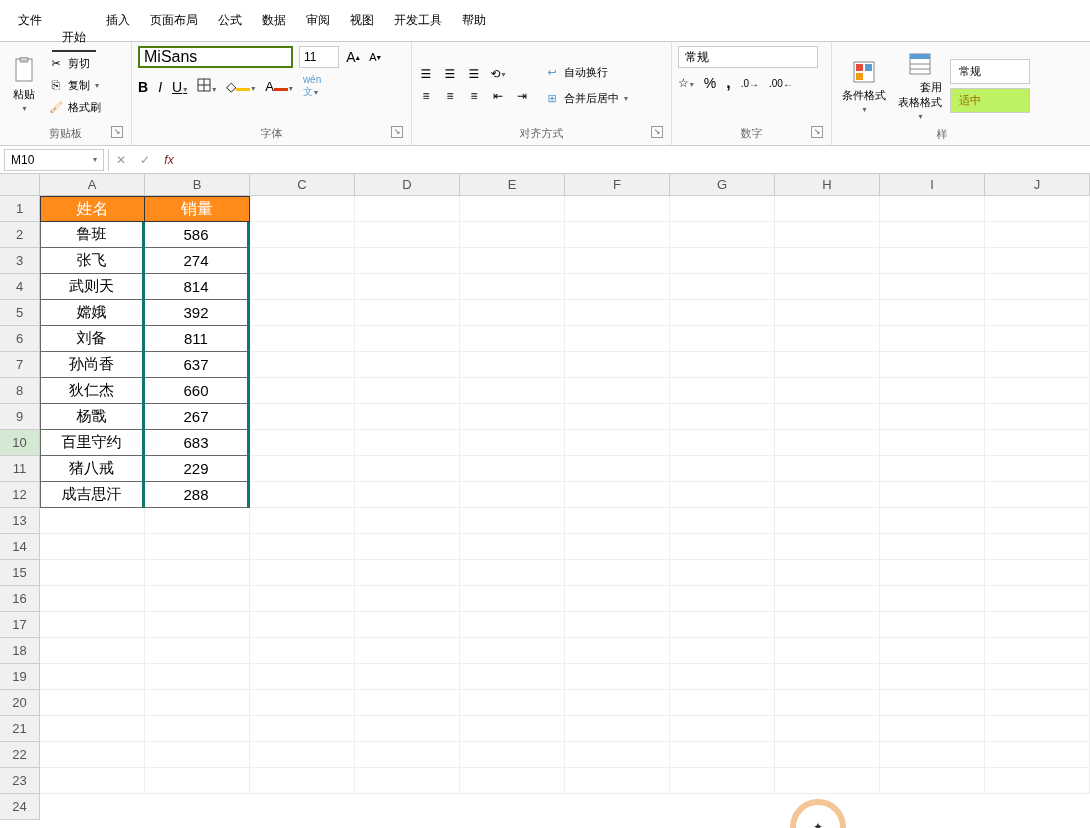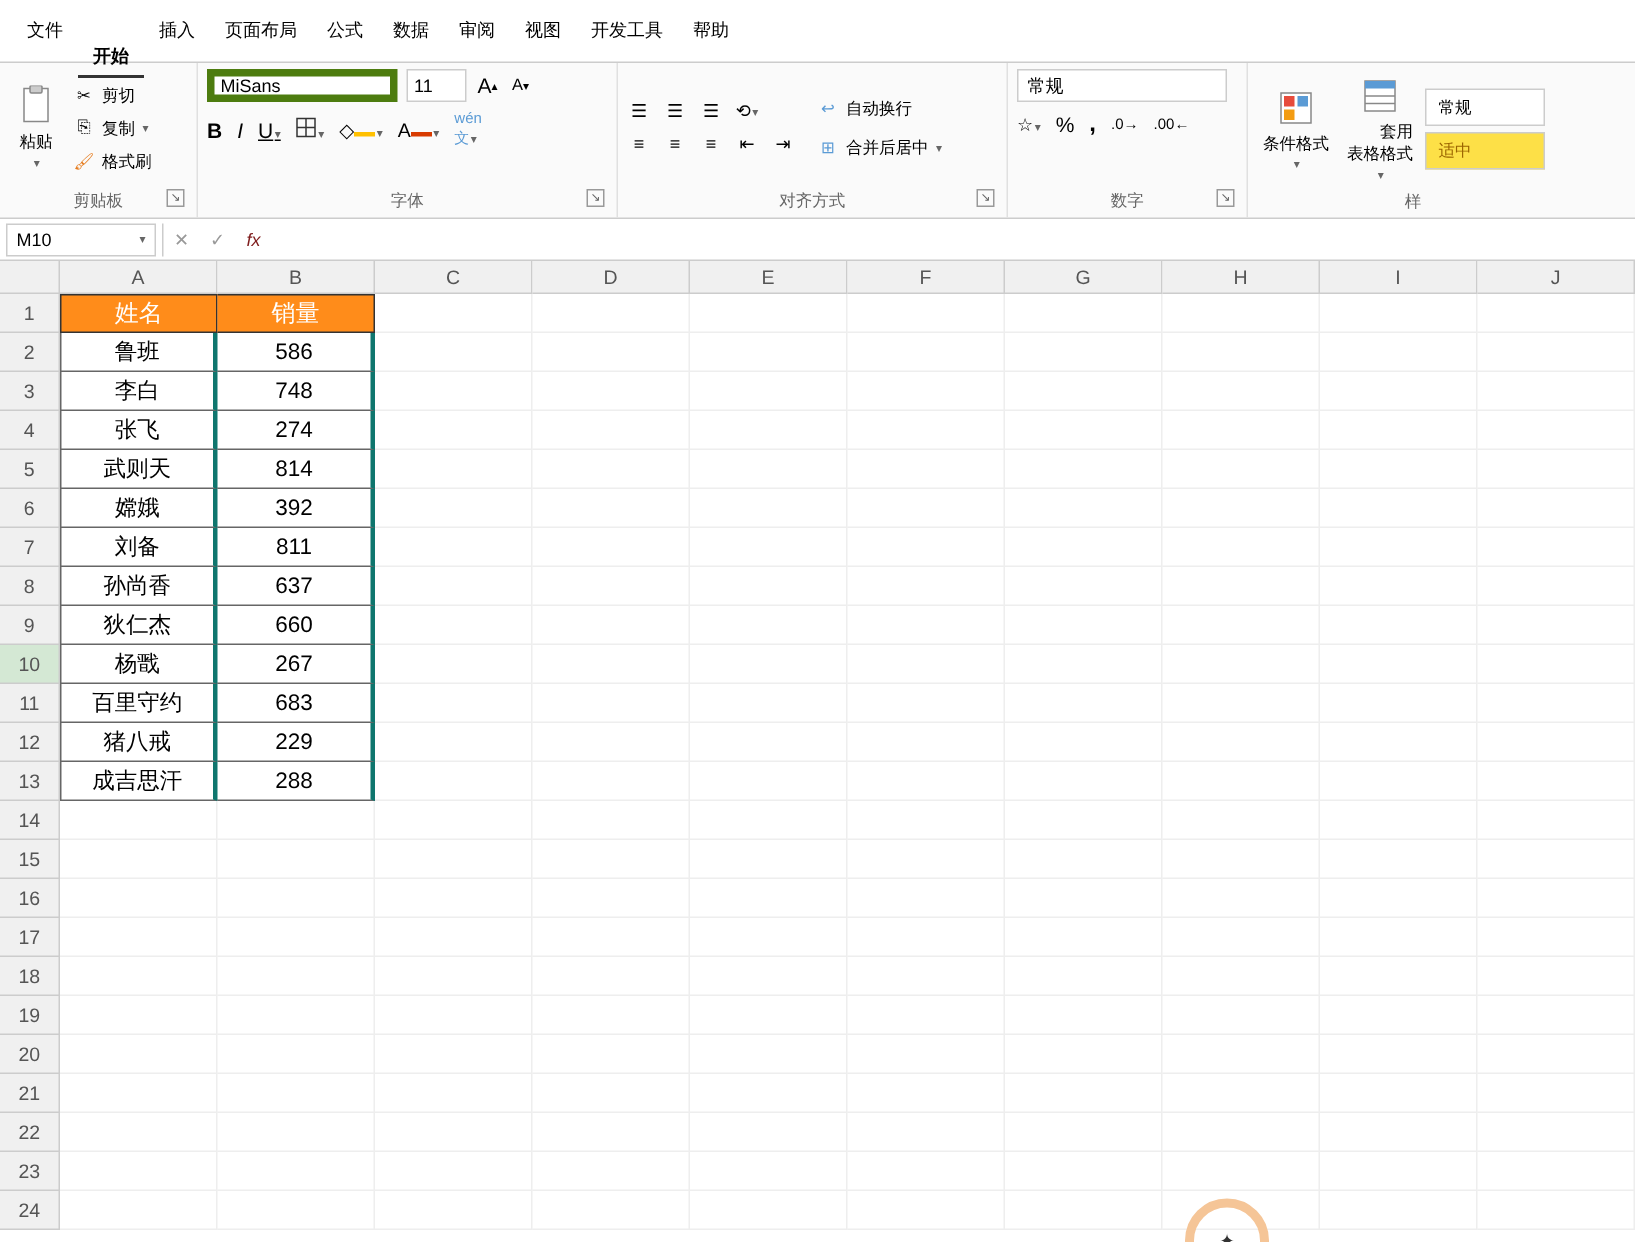--- a/index.html
+++ b/index.html
@@ -1,43 +1,43 @@
 <!DOCTYPE html>
 <html><head>
 <meta charset="utf-8">
 <style>
 * { box-sizing: border-box; margin: 0; padding: 0; font-family: "Microsoft YaHei", sans-serif; }
 body { background: #fff; width: 1090px; height: 828px; overflow: hidden; font-size: 12px; }
 
 .menu-bar { display: flex; height: 42px; border-bottom: 1px solid #ccc; padding-left: 8px; align-items: center; }
 .menu-item { padding: 4px 10px; cursor: pointer; }
-.menu-item.active { font-weight: bold; border-bottom: 2px solid #333; margin-top: 35px; }
+.menu-item.active { font-weight: normal; border-bottom: 2px solid #333; margin-top: 35px; }
 
 .ribbon { height: 104px; border-bottom: 1px solid #ccc; display: flex; background: #fafafa; }
 .ribbon-group { border-right: 1px solid #e0e0e0; padding: 4px 6px 2px 6px; display: flex; flex-direction: column; justify-content: space-between; }
 .group-content { flex: 1; display: flex; gap: 4px; align-items: center; }
 .group-label { text-align: center; font-size: 11px; color: #666; padding: 2px 0; position: relative; }
 .group-label .launcher { position: absolute; right: 2px; top: 2px; width: 12px; height: 12px; border: 1px solid #999; font-size: 8px; line-height: 10px; cursor: pointer; }
 
 .btn { display: flex; flex-direction: column; align-items: center; gap: 2px; padding: 4px; cursor: pointer; font-size: 11px; }
 .btn-row { display: flex; align-items: center; gap: 4px; padding: 2px; cursor: pointer; font-size: 11px; }
 .big-icon { width: 28px; height: 28px; display: flex; align-items: center; justify-content: center; }
 .small-icon { width: 16px; height: 16px; display: inline-flex; align-items: center; justify-content: center; }
 .dd { font-size: 8px; color: #666; margin-left: 1px; }
 
-.font-select { width: 127px; height: 22px; border: 5px solid #4d7c0f; padding: 0 4px; font-size: 12px; background: #fff; }
+.font-select { width: 155px; height: 22px; border: 2px solid #4d7c0f; padding: 0 4px; font-size: 16px; background: #fff; }
 .size-select { width: 40px; height: 22px; border: 1px solid #ccc; padding: 0 4px; font-size: 12px; background: #fff; }
 .num-select { width: 140px; height: 22px; border: 1px solid #ccc; padding: 0 6px; font-size: 12px; background: #fff; }
 
 .tool-row { display: flex; gap: 6px; align-items: center; }
 .col-stack { display: flex; flex-direction: column; gap: 2px; }
 
 .style-box { border: 1px solid #ccc; padding: 4px 8px; font-size: 11px; min-width: 80px; cursor: pointer; }
 .style-box.normal { background: #fff; }
-.style-box.good { background: #fde047; color: #9c6500; }
+.style-box.good { background: #bef264; color: #9c6500; }
 
 .formula-bar { height: 28px; border-bottom: 1px solid #ccc; display: flex; align-items: center; }
 .name-box { width: 100px; height: 22px; border: 1px solid #ccc; margin: 0 4px; padding: 0 6px; display: flex; align-items: center; justify-content: space-between; }
 .fb-btns { display: flex; border-left: 1px solid #ccc; height: 22px; }
 .fb-btn { width: 24px; display: flex; align-items: center; justify-content: center; cursor: pointer; color: #999; }
 .fx-input { flex: 1; height: 22px; border: none; padding: 0 6px; }
 
 .sheet-area { position: relative; height: 670px; overflow: hidden; }
 .corner { position: absolute; left: 0; top: 0; width: 40px; height: 22px; background: #f0f0f0; border-right: 1px solid #ccc; border-bottom: 1px solid #ccc; }
 .col-headers { position: absolute; left: 40px; top: 0; height: 22px; display: flex; }
@@ -289,32 +289,20 @@
         <div class="cell"></div>
         <div class="cell"></div>
         <div class="cell"></div>
         <div class="cell"></div>
         <div class="cell"></div>
         <div class="cell"></div>
         <div class="cell"></div>
         <div class="cell"></div>
       </div>
       <div class="row">
-        <div class="cell data">李白</div>
-        <div class="cell data">748</div>
-        <div class="cell"></div>
-        <div class="cell"></div>
-        <div class="cell"></div>
-        <div class="cell"></div>
-        <div class="cell"></div>
-        <div class="cell"></div>
-        <div class="cell"></div>
-        <div class="cell"></div>
-      </div>
-      <div class="row">
         <div class="cell data">张飞</div>
         <div class="cell data">274</div>
         <div class="cell"></div>
         <div class="cell"></div>
         <div class="cell"></div>
         <div class="cell"></div>
         <div class="cell"></div>
         <div class="cell"></div>
         <div class="cell"></div>
         <div class="cell"></div>

